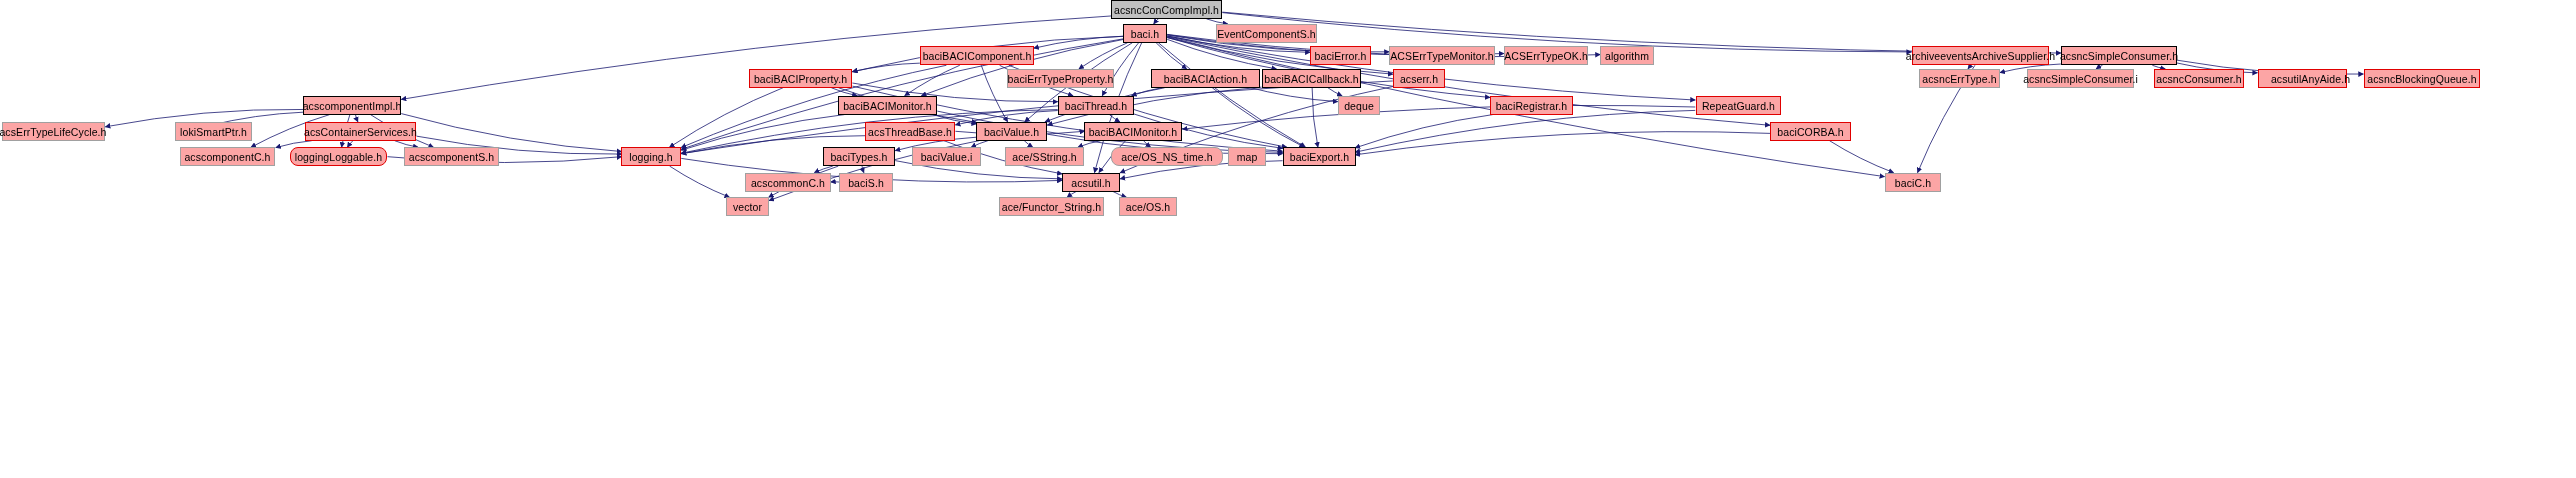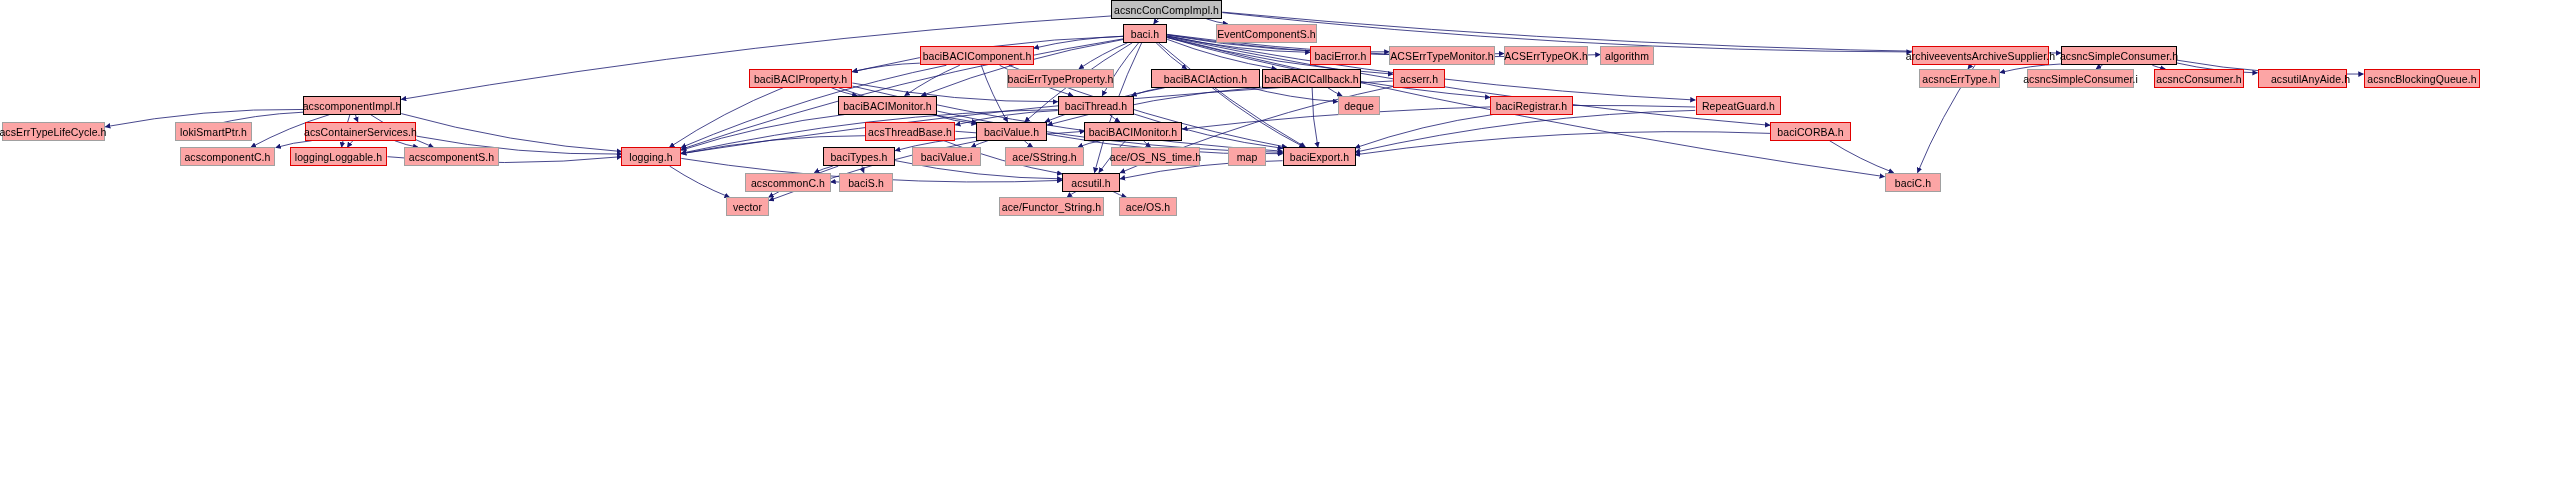--- a/index.html
+++ b/index.html
@@ -221,39 +221,39 @@
       </div>
       <div class="node black" style="left: 1084px; top: 122px; width: 98px;">
         <span>baciBACIMonitor.h</span>
       </div>
       <div class="node red" style="left: 1770px; top: 122px; width: 81px;">
         <span>baciCORBA.h</span>
       </div>
       <div class="node grey" style="left: 180px; top: 147px; width: 95px;">
         <span>acscomponentC.h</span>
       </div>
-      <div class="node red" style="left: 290px; top: 147px; width: 97px;">
+      <div class="node red" style="left: 290px; top: 147px; width: 97px; border-radius: 8px;">
         <span>loggingLoggable.h</span>
       </div>
       <div class="node grey" style="left: 404px; top: 147px; width: 95px;">
         <span>acscomponentS.h</span>
       </div>
       <div class="node red" style="left: 621px; top: 147px; width: 60px;">
         <span>logging.h</span>
       </div>
       <div class="node black" style="left: 823px; top: 147px; width: 72px;">
         <span>baciTypes.h</span>
       </div>
       <div class="node grey" style="left: 912px; top: 147px; width: 69px;">
         <span>baciValue.i</span>
       </div>
       <div class="node grey" style="left: 1005px; top: 147px; width: 79px;">
         <span>ace/SString.h</span>
       </div>
-      <div class="node grey" style="left: 1111px; top: 147px; width: 89px;">
+      <div class="node grey" style="left: 1111px; top: 147px; width: 112px; border-radius: 8px;">
         <span>ace/OS_NS_time.h</span>
       </div>
       <div class="node grey" style="left: 1228px; top: 147px; width: 38px;">
         <span>map</span>
       </div>
       <div class="node black" style="left: 1283px; top: 147px; width: 73px;">
         <span>baciExport.h</span>
       </div>
       <div class="node grey" style="left: 745px; top: 173px; width: 86px;">
         <span>acscommonC.h</span>

